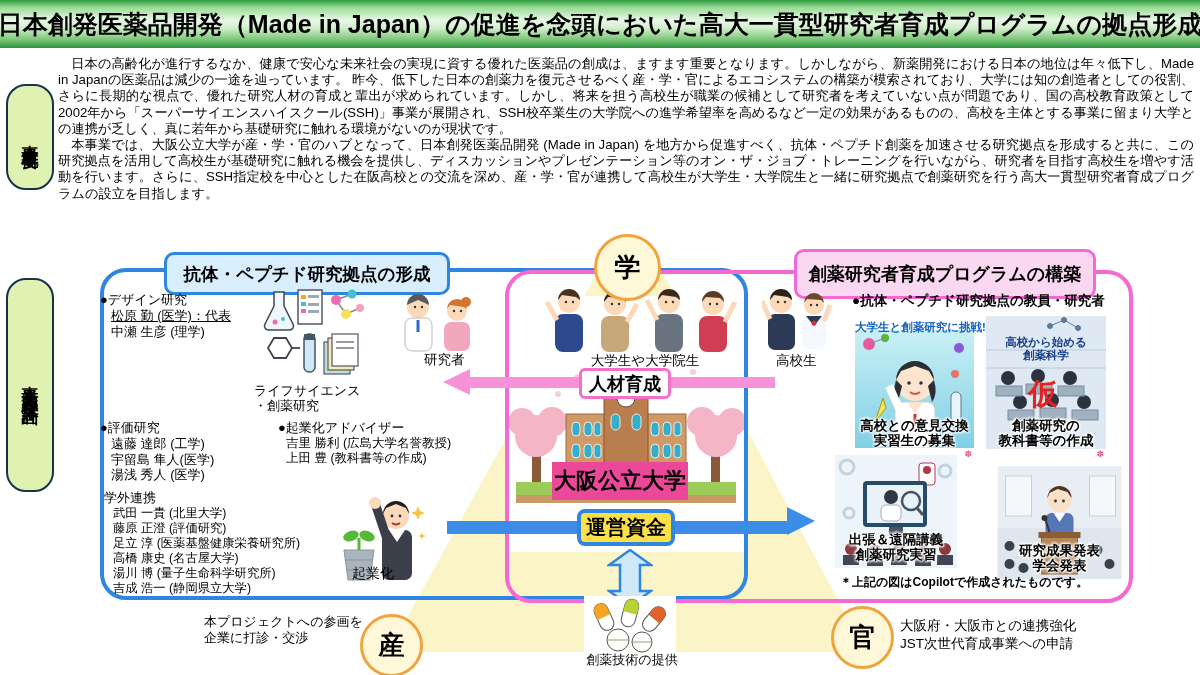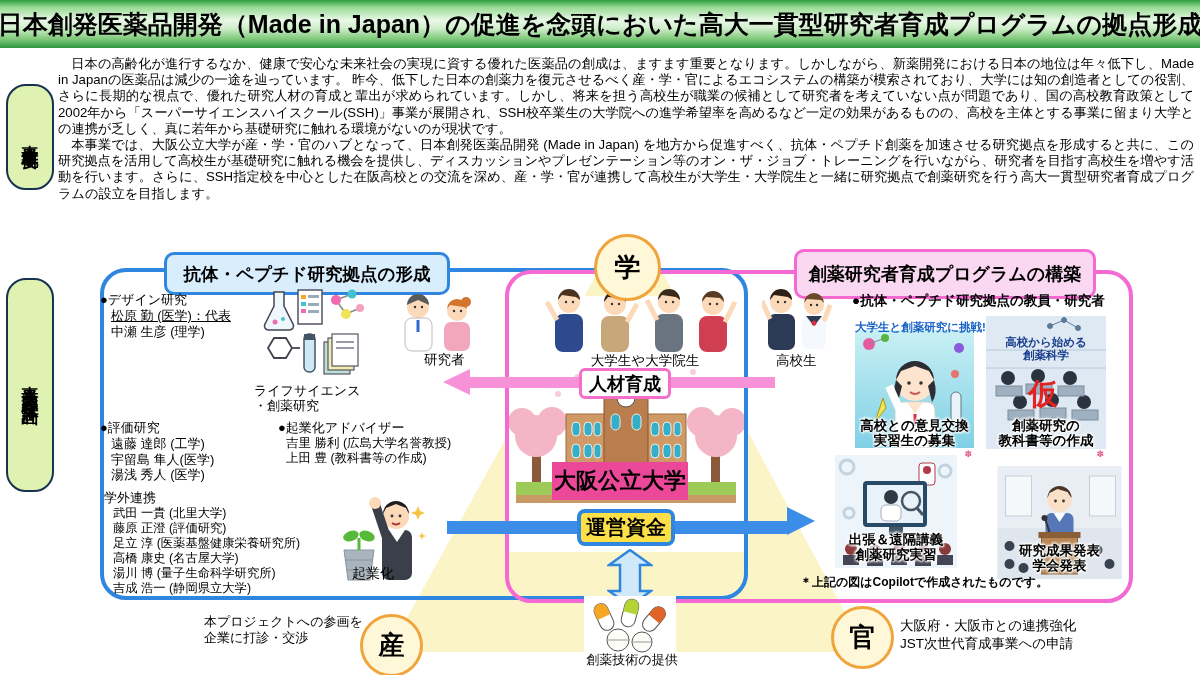--- a/index.html
+++ b/index.html
@@ -98,21 +98,21 @@
   .card-img{position:absolute;left:0;width:100%;}
   .card-cap{position:absolute;left:-6px;right:-6px;bottom:1px;text-align:center;font-size:13.5px;font-weight:bold;
             line-height:15px;z-index:3;color:#000;
             text-shadow:0 0 3px #fff,0 0 3px #fff,0 0 4px #fff,1px 1px 2px #fff,-1px -1px 2px #fff;}
   .card1-header{position:absolute;left:0;top:4px;width:100%;color:var(--card-header-blue,#1863c6);
                 font-size:11.5px;font-weight:bold;white-space:nowrap;z-index:2;}
   .card2-header{position:absolute;left:0;top:20px;width:100%;text-align:center;color:#1a3f8f;
                 font-size:11.5px;font-weight:bold;line-height:13px;z-index:2;}
   .kari{position:absolute;left:42px;top:58px;color:var(--kari-red,#e32222);font-size:30px;font-weight:bold;z-index:3;}
   .logo-mark{position:absolute;right:2px;bottom:-10px;font-size:9px;color:#e05a8a;z-index:3;}
-  .note-copilot{left:800px;top:574px;width:240px;font-size:12px;font-weight:bold;z-index:7;white-space:nowrap;}
+  .note-copilot{left:840px;top:574px;width:240px;font-size:12px;font-weight:bold;z-index:7;white-space:nowrap;}
 
   .san-note{left:204px;top:614px;width:170px;font-size:13px;line-height:16px;z-index:7;}
   .kan-note{left:900px;top:617px;width:230px;font-size:13.5px;line-height:17.5px;z-index:7;}
 </style>
 </head>
 <body>
 
 <div class="canvas">
 
   <div class="abs header flexc">日本創発医薬品開発（Made in Japan）の促進を念頭においた高大一貫型研究者育成プログラムの拠点形成</div>

